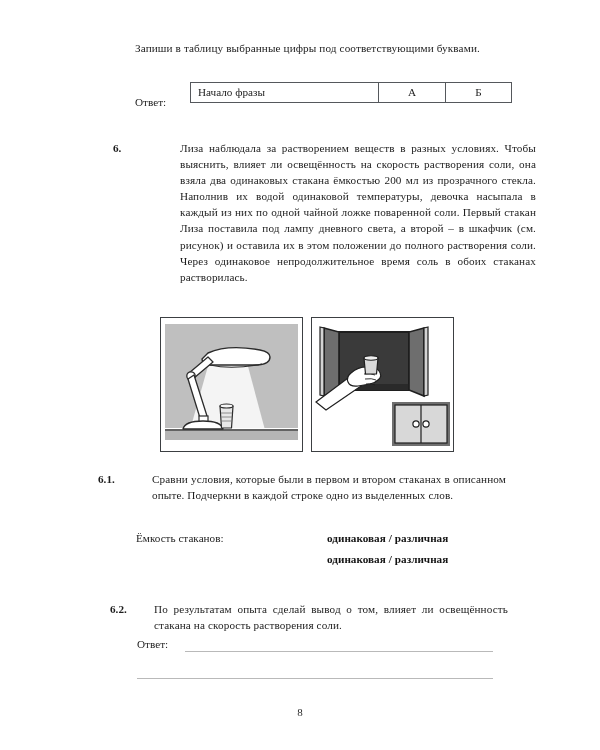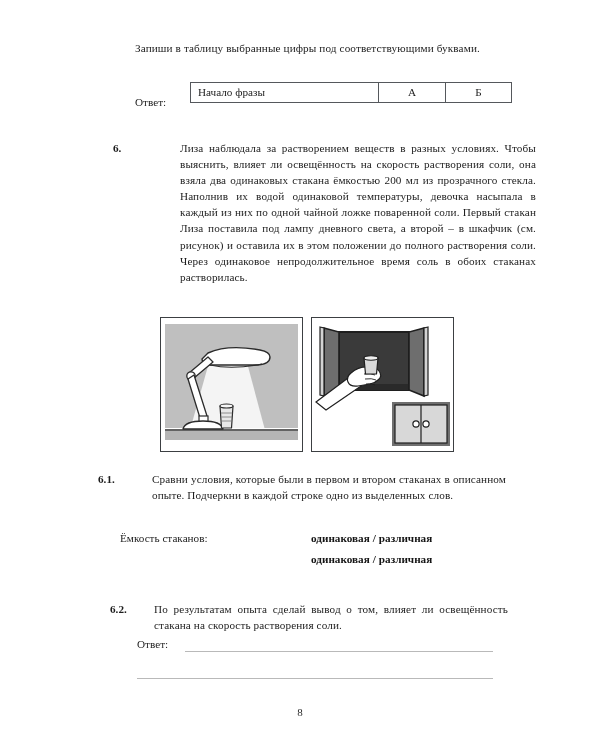--- a/index.html
+++ b/index.html
@@ -128,21 +128,21 @@
     box-sizing: border-box;
     overflow: hidden;
   }
   #fig-lamp  { left: 0px; }
   #fig-cab   { left: 151px; }
   .fig-frame svg { display: block; }
 
   
   #compare-rows {
     position: absolute;
-    left: 120px;
+    left: 136px;
     top: 528px;
     width: 360px;
   }
   .cmp-row {
     position: relative;
     height: 21px;
     font-size: 11.2px;
     line-height: 21px;
   }
   .cmp-label {

